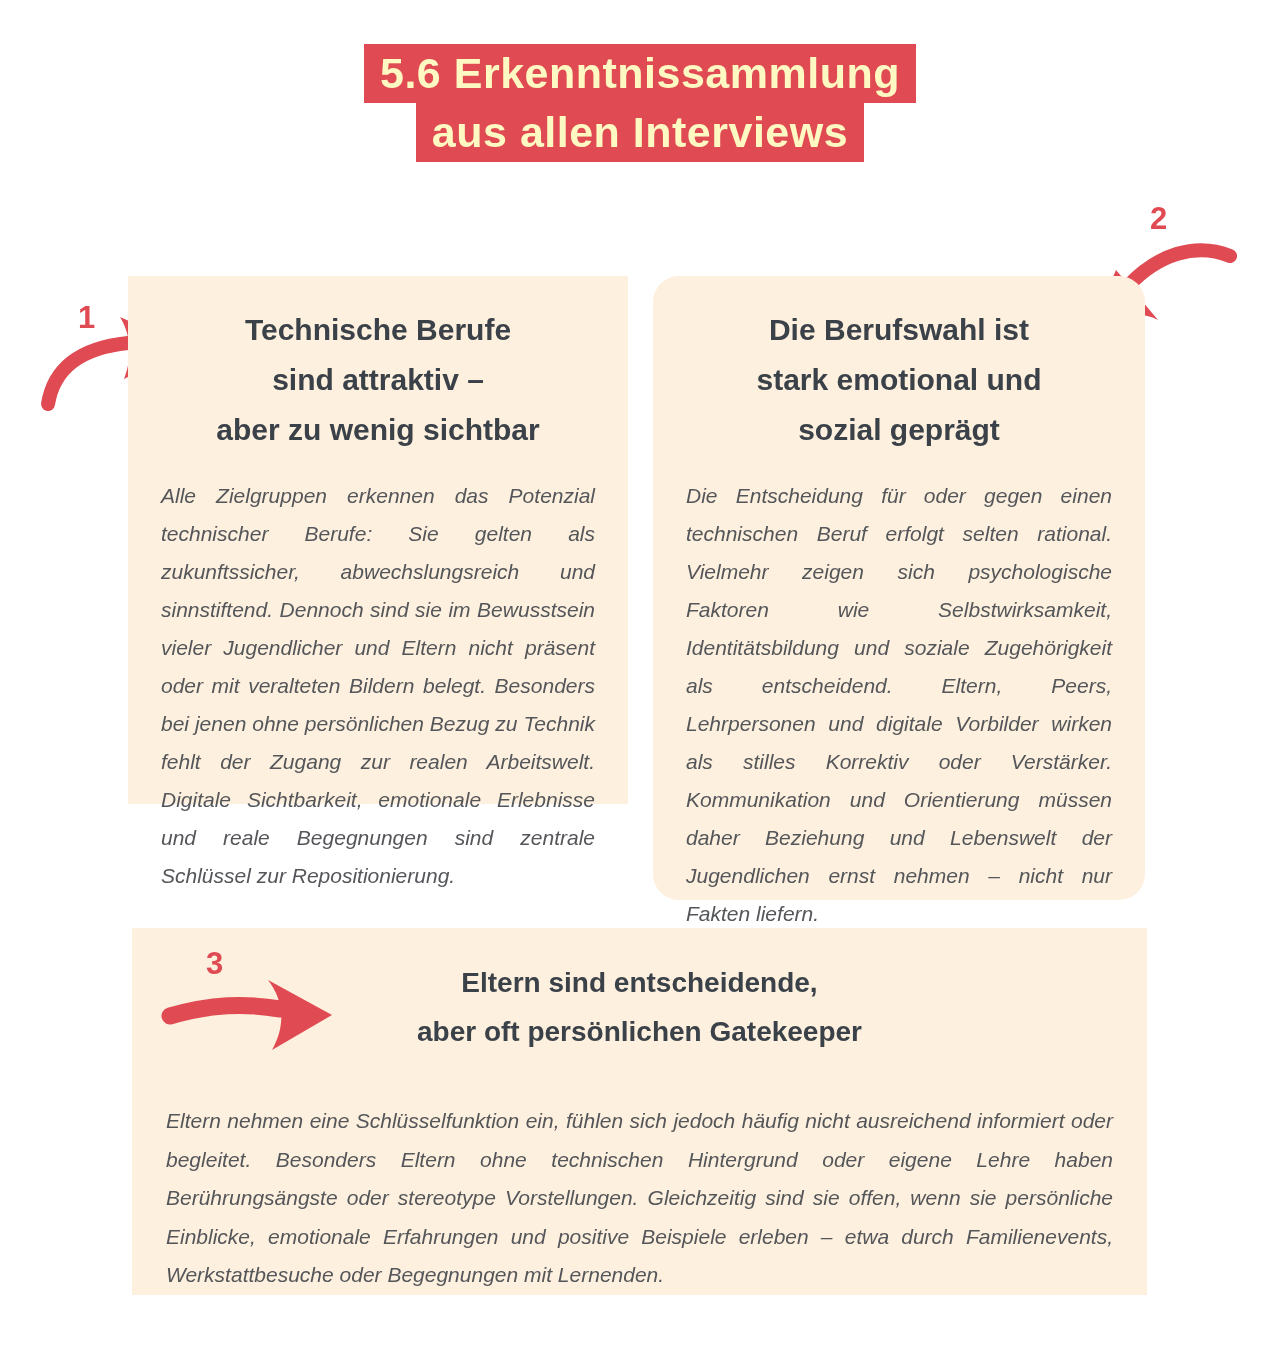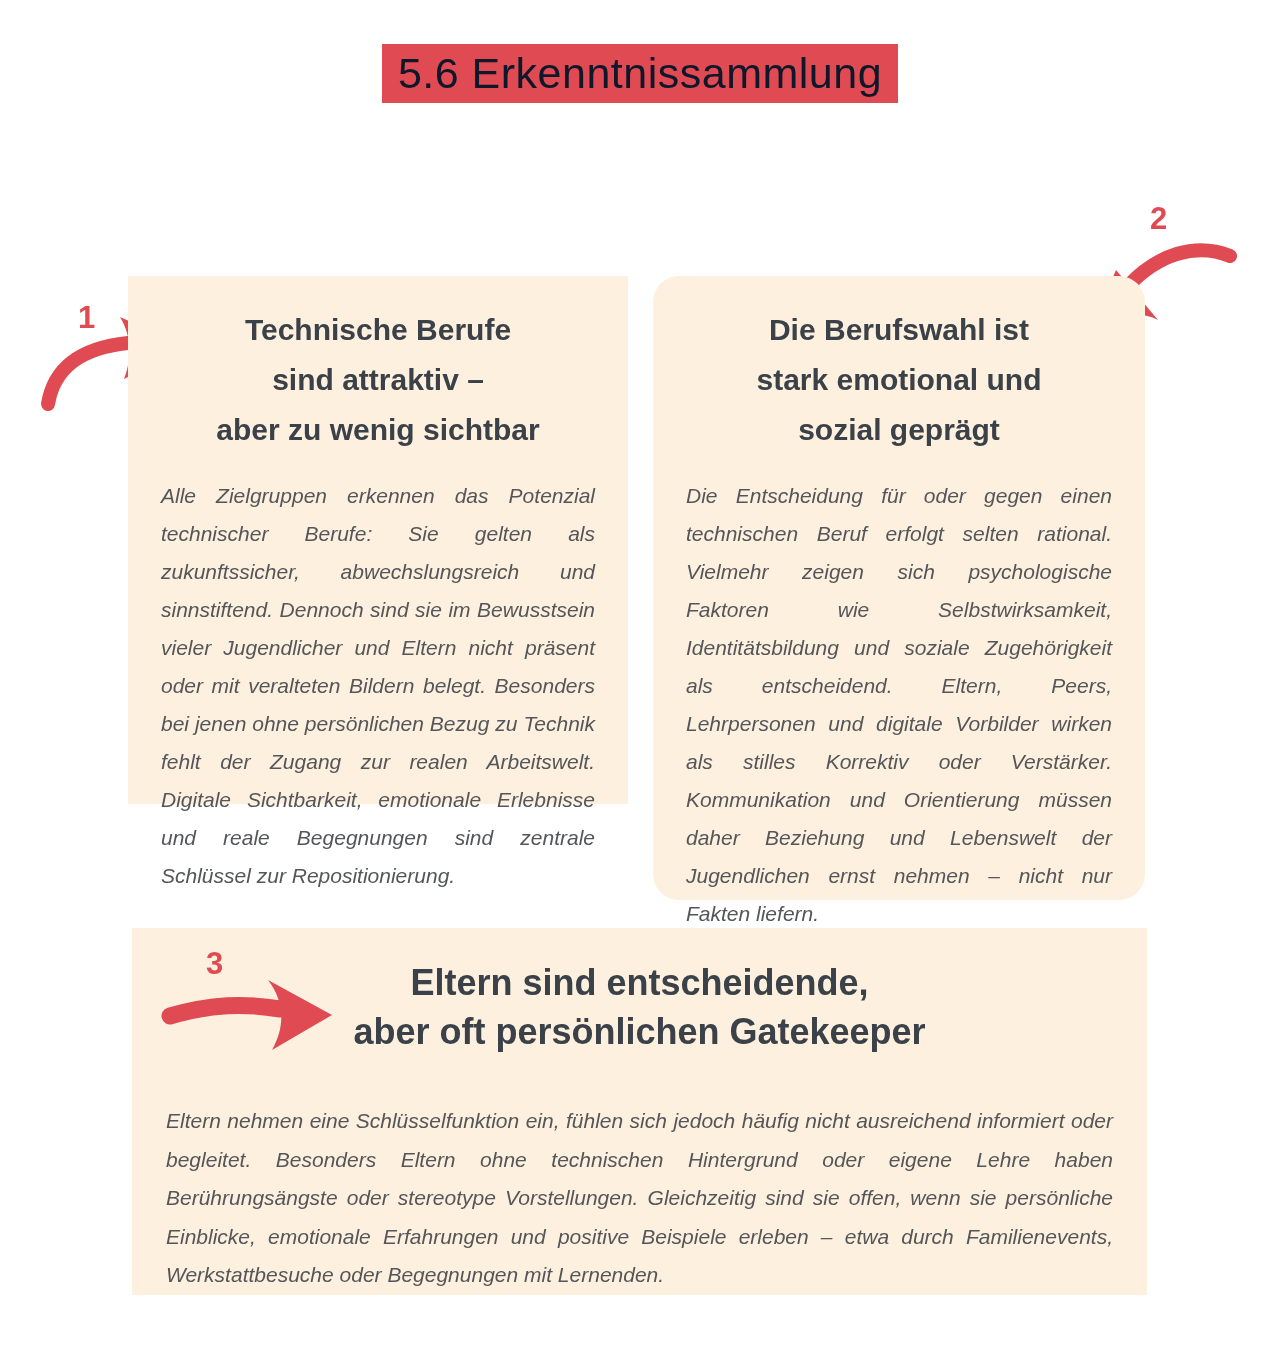--- a/index.html
+++ b/index.html
@@ -17,22 +17,22 @@
     position: absolute;
     top: 44px;
     left: 0;
     width: 100%;
     text-align: center;
     line-height: 0;
   }
   .title-line {
     display: inline-block;
     background: #e04a52;
-    color: #0f172a;
-    font-weight: 400;
+    color: #fef9c3;
+    font-weight: 700;
     font-size: 43px;
     line-height: 56px;
     padding: 1px 16px 2px;
     letter-spacing: 0.5px;
   }
 
   
   .card {
     position: absolute;
     background: #fdf0de;
@@ -48,21 +48,21 @@
     font-weight: 700;
     text-align: center;
   }
   .card-1 h2, .card-2 h2 {
     padding-top: 29px;
     font-size: 30px;
     line-height: 50px;
   }
   .card-3 h2 {
     padding-top: 30px;
-    font-size: 36px;
+    font-size: 28px;
     line-height: 49px;
   }
   .card h2 .h-line { display: block; }
 
   .card p {
     color: #54565a;
     font-size: 21px;
     line-height: 38px;
     text-align: justify;
     hyphens: auto;
@@ -90,20 +90,21 @@
   .num-2 { left: 1150px; top: 203px; }
   .num-3 { left: 206px; top: 948px; }
 </style>
 </head>
 <body>
 
 <div class="page">
 
   <header class="title-block">
     <span class="title-line">5.6 Erkenntnissammlung</span><br>
+    <span class="title-line">aus allen Interviews</span>
   </header>
 
   <div class="step-num num-1">1</div>
   <svg class="arrow arrow-1" viewBox="0 0 160 115" aria-hidden="true">
     <path d="M12 102 C 18 66, 44 46, 92 41" fill="none" stroke="#e04a52" stroke-width="14" stroke-linecap="round"></path>
     <path d="M84 15 L152 45 L88 77 C 96 57, 96 35, 84 15 Z" fill="#e04a52"></path>
   </svg>
 
   <div class="step-num num-2">2</div>
   <svg class="arrow arrow-2" viewBox="0 0 162 120" aria-hidden="true">

